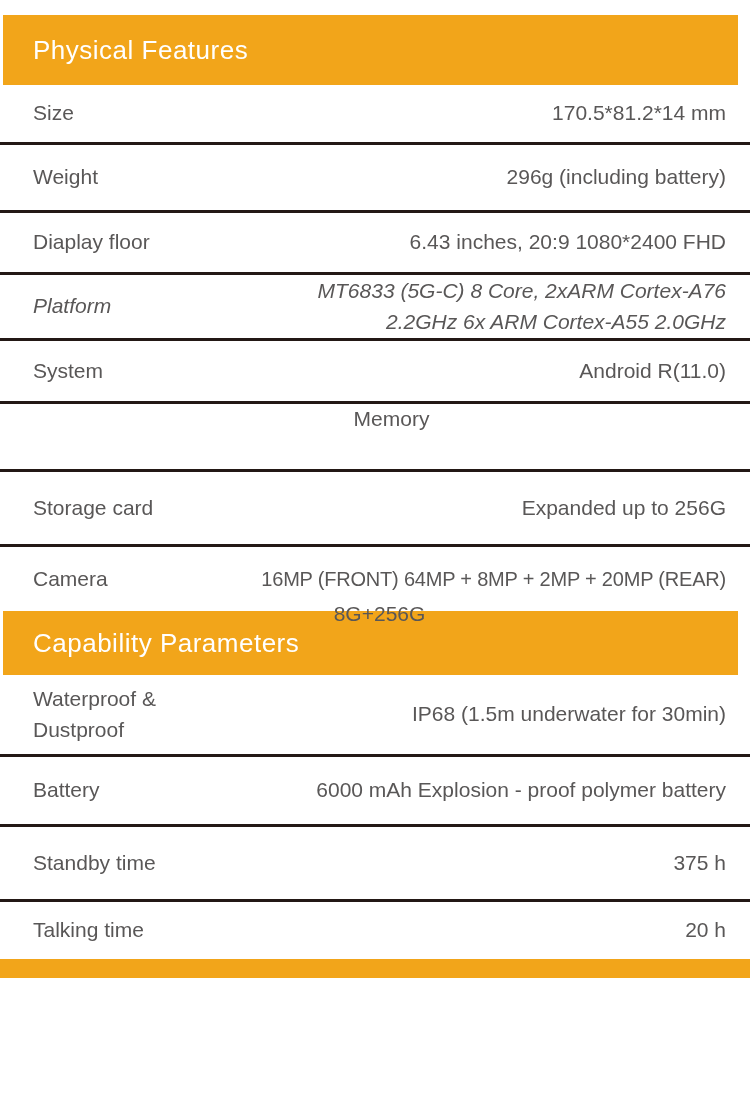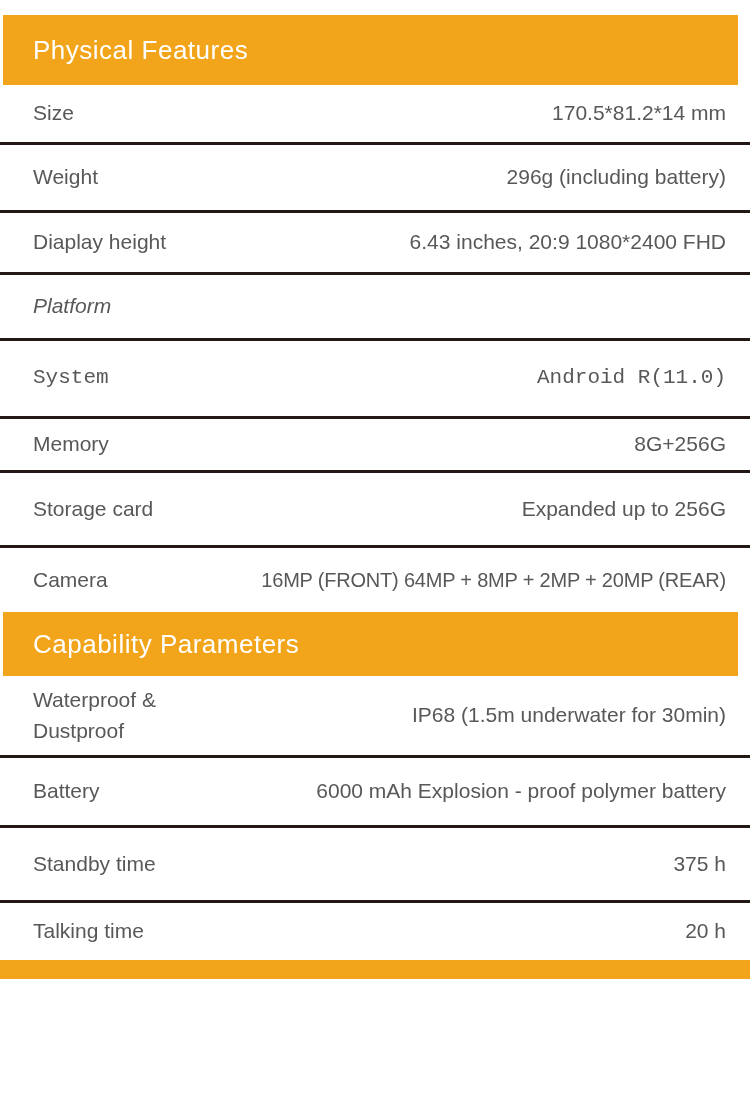--- a/index.html
+++ b/index.html
@@ -56,22 +56,22 @@
     padding-right: 24px;
     text-align: right;
   }
   .spec-value .line { display: block; }
   .smaller { font-size: 20px; letter-spacing: -0.2px; }
 
   .r-size    { height: 60px; }
   .r-weight  { height: 68px; }
   .r-display { height: 62px; }
   .r-platform{ height: 66px; font-style: italic; }
-  .r-system  { height: 78px; font-family: Liberation Mono, monospace; }
-  .r-memory  { height: 54px; }
+  .r-system  { height: 63px; }
+  .r-memory  { height: 68px; flex-direction: column; }
   .r-storage { height: 75px; }
   .r-camera  { height: 64px; }
   .r-water   { height: 82px; }
   .r-shock   { height: 67px; }
   .r-battery { height: 70px; }
   .r-standby { height: 75px; }
   .r-talking { height: 57px; }
 
   .bottom-strip {
     height: 19px;
@@ -93,26 +93,30 @@
     <span class="spec-label">Size</span>
     <span class="spec-value">170.5*81.2*14 mm</span>
   </div>
 
   <div class="spec-row r-weight">
     <span class="spec-label">Weight</span>
     <span class="spec-value">296g (including battery)</span>
   </div>
 
   <div class="spec-row r-display">
-    <span class="spec-label">Diaplay height</span>
+    <span class="spec-label">Diaplay floor</span>
     <span class="spec-value">6.43 inches, 20:9 1080*2400 FHD</span>
   </div>
 
   <div class="spec-row r-platform">
     <span class="spec-label">Platform</span>
+    <span class="spec-value">
+      <span class="line">MT6833 (5G-C) 8 Core, 2xARM Cortex-A76</span>
+      <span class="line">2.2GHz 6x  ARM Cortex-A55 2.0GHz</span>
+    </span>
   </div>
 
   <div class="spec-row r-system">
     <span class="spec-label">System</span>
     <span class="spec-value">Android R(11.0)</span>
   </div>
 
   <div class="spec-row r-memory">
     <span class="spec-label">Memory</span>
     <span class="spec-value">8G+256G</span>

